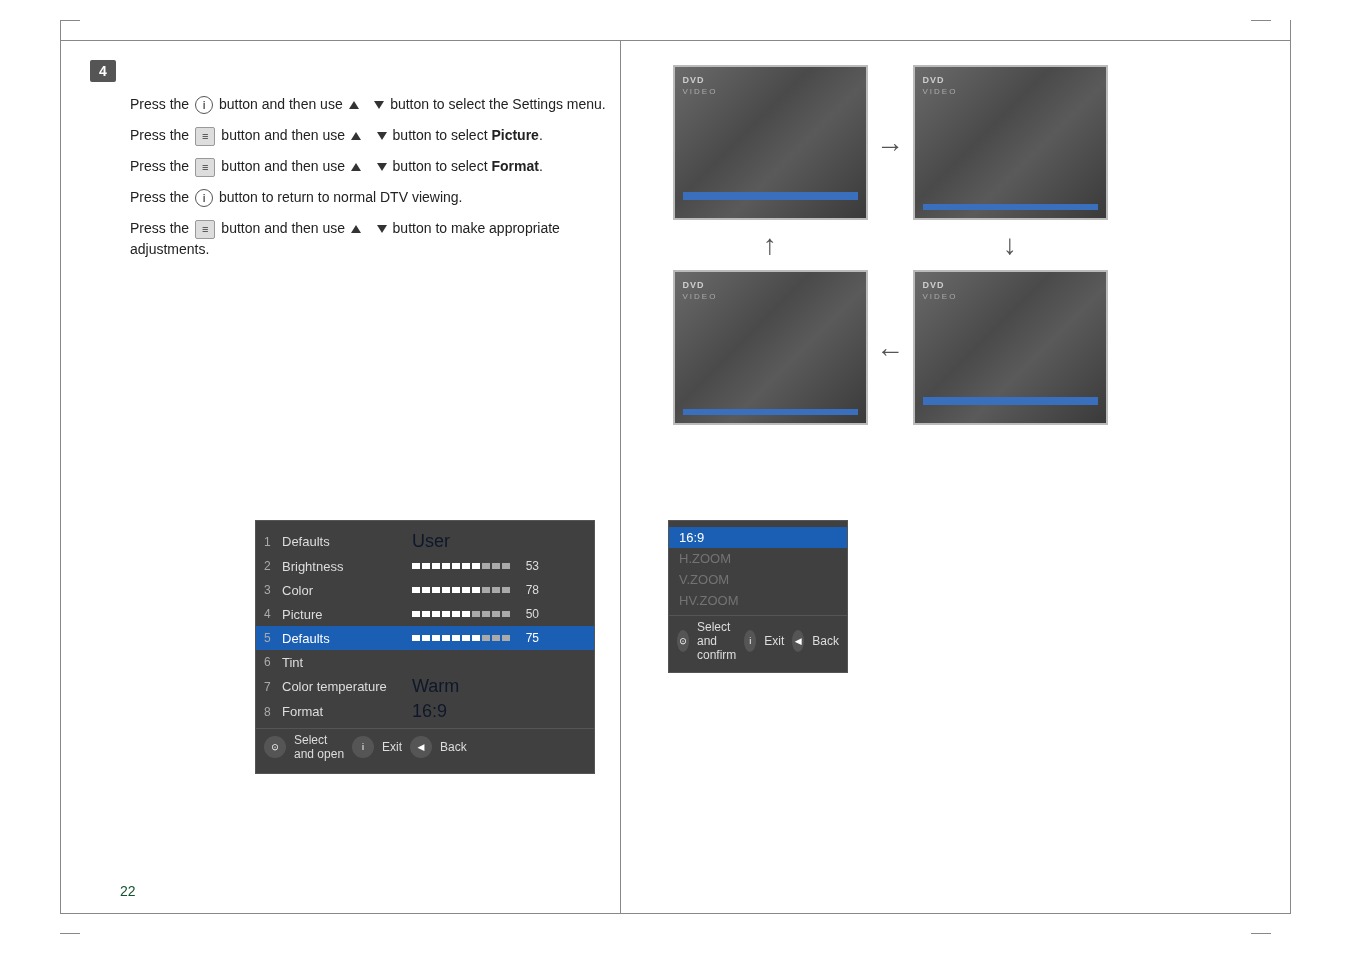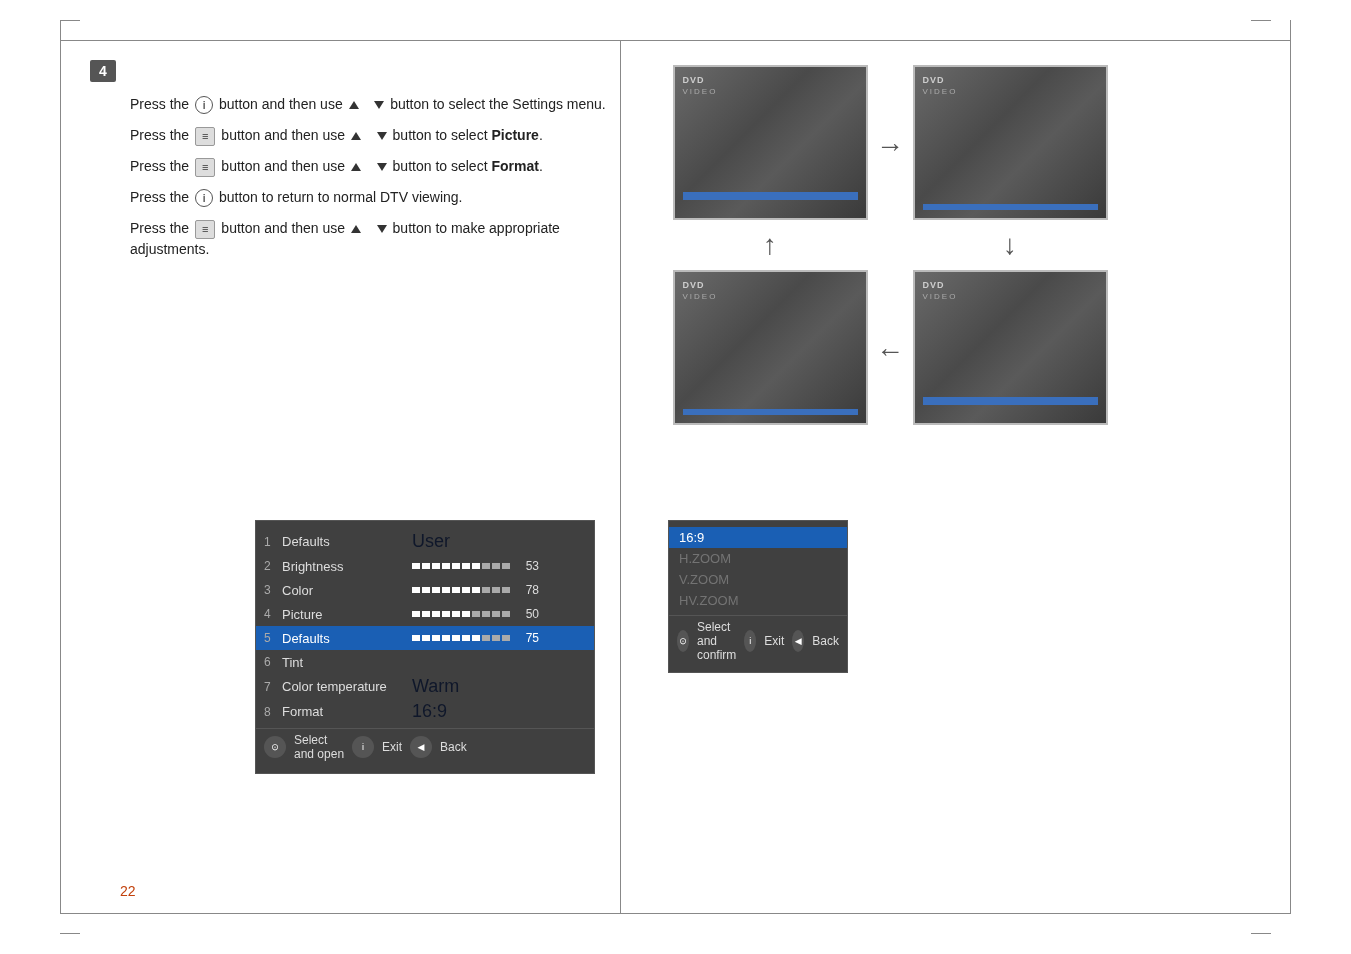--- a/index.html
+++ b/index.html
@@ -39,21 +39,21 @@
       bottom: 40px;
       background: #888;
     }
 
     
     .page-num {
       position: absolute;
       bottom: 55px;
       left: 120px;
       font-size: 14px;
-      color: #c2410c;
+      color: #14532d;
     }
 
     
     .step-badge {
       display: inline-flex;
       align-items: center;
       justify-content: center;
       background: #555;
       color: #fff;
       width: 26px;

